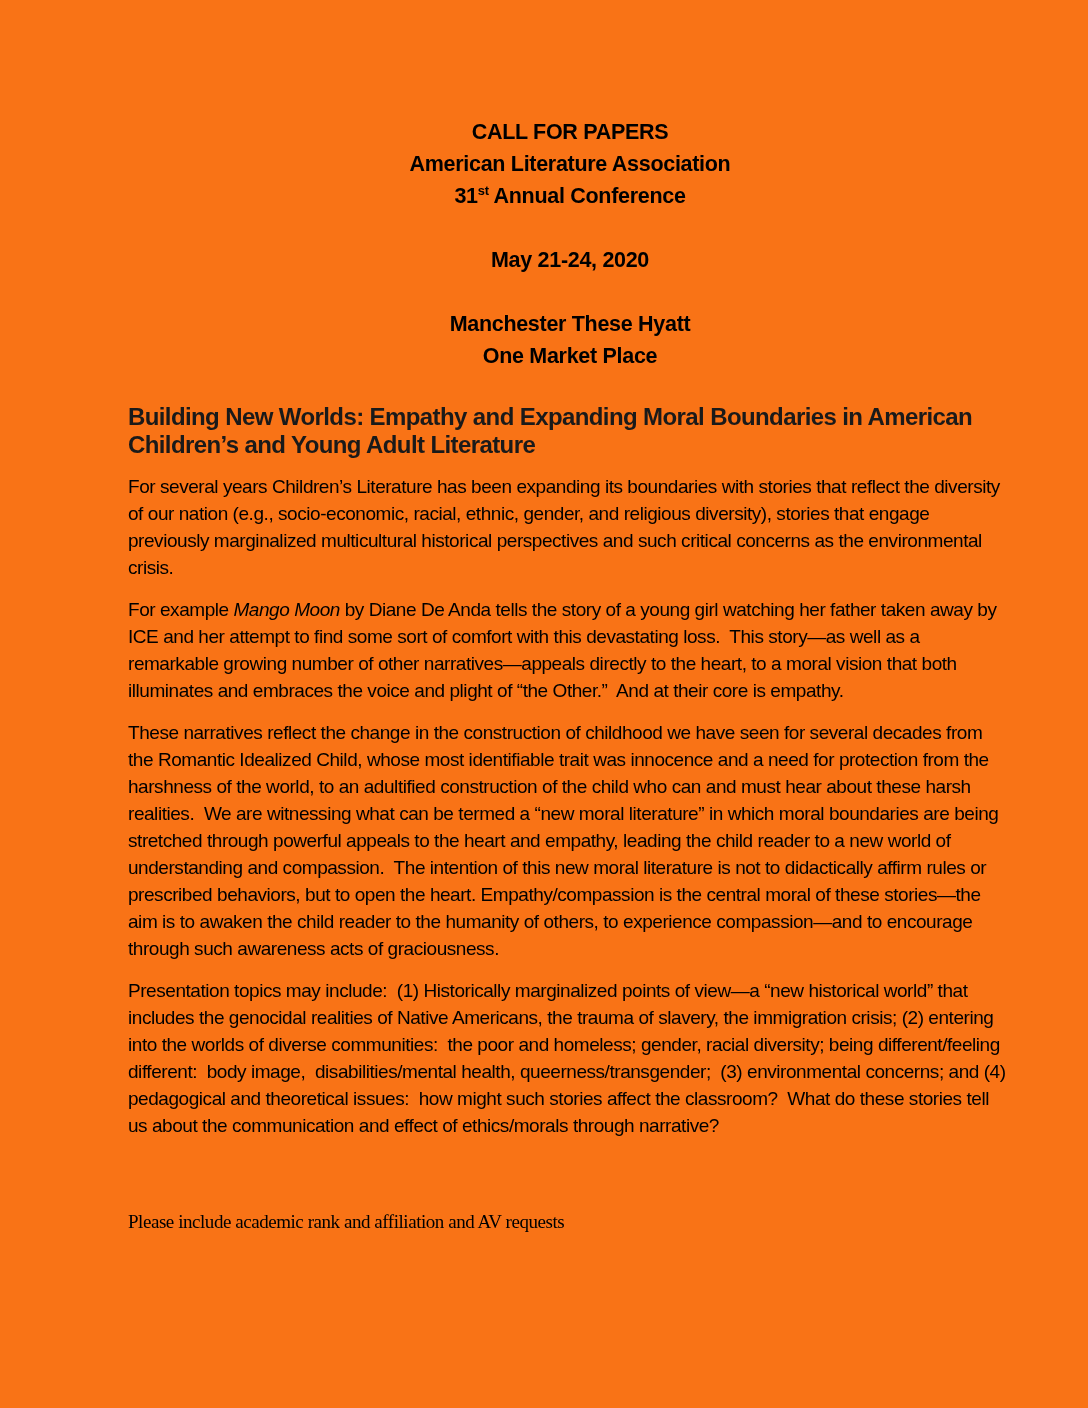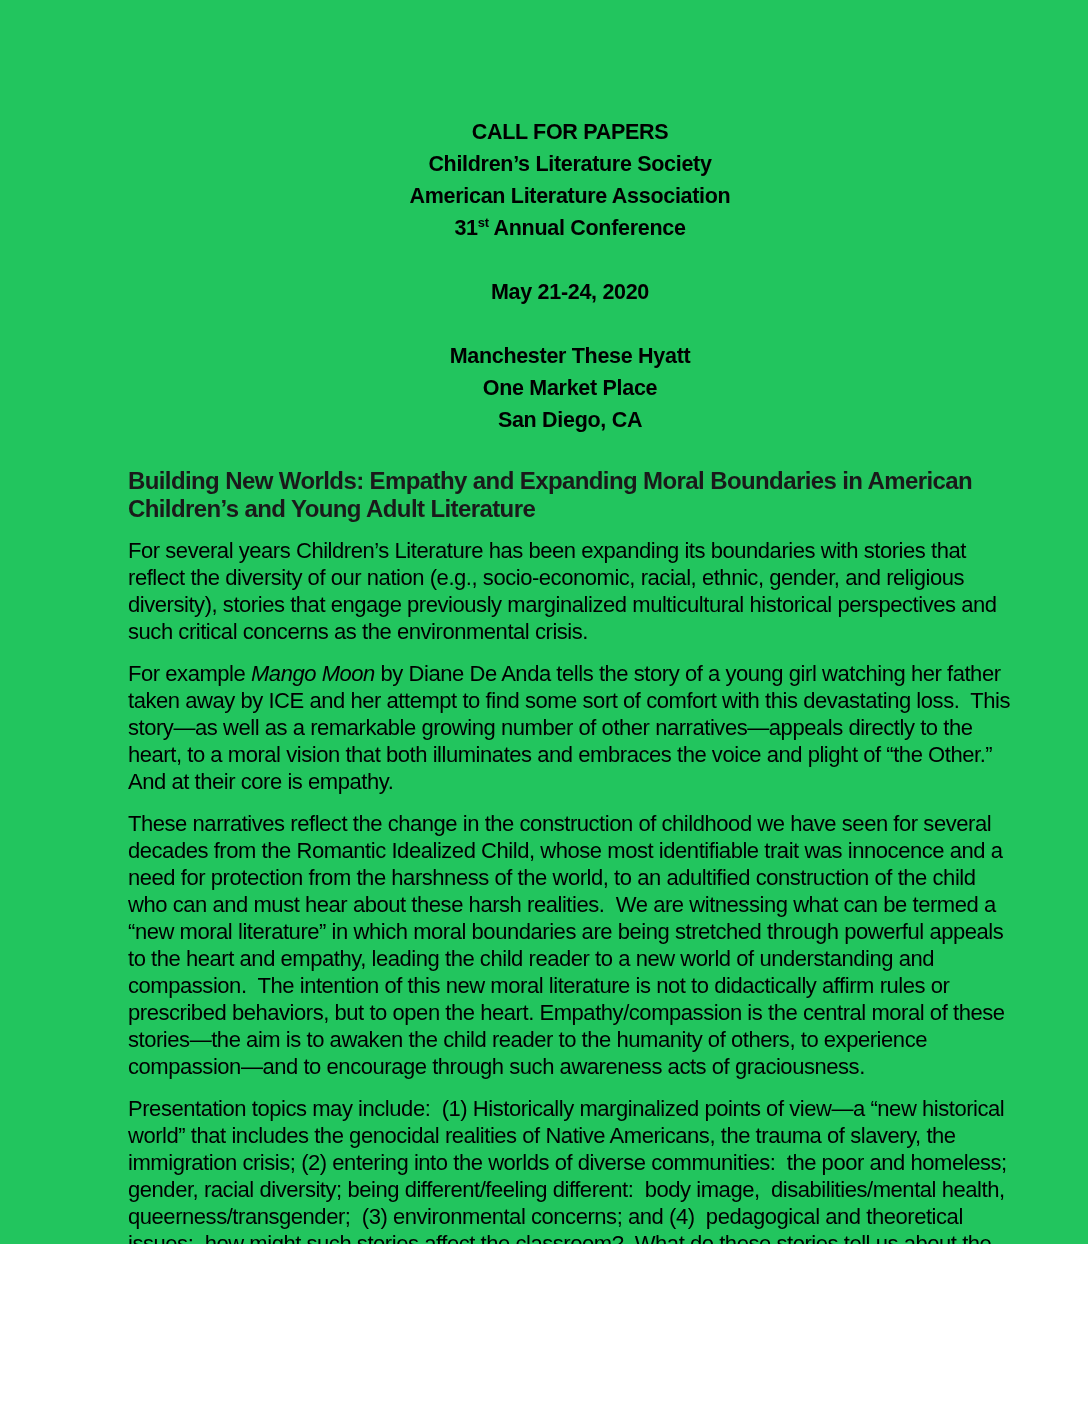--- a/index.html
+++ b/index.html
@@ -3,22 +3,22 @@
 <meta charset="utf-8">
 <style>
   html, body {
     margin: 0;
     padding: 0;
     background: #ffffff;
   }
   .page {
     position: relative;
     width: 1088px;
-    height: 1244px;
-    background: #22c55e;
+    height: 1408px;
+    background: #f97316;
     overflow: hidden;
     box-sizing: border-box;
     padding: 116px 76px 0 128px;
     font-family: "Liberation Sans", "DejaVu Sans", sans-serif;
     color: #000000;
   }
   
   .doc-header {
     text-align: center;
     font-weight: bold;
@@ -39,43 +39,41 @@
     font-size: 24px;
     font-weight: bold;
     line-height: 28px;
     letter-spacing: -0.6px;
     color: #1a1a1a;
     white-space: pre-wrap;
   }
   
   .body {
     margin: 12px 0 15px 0;
-    font-size: 22px;
+    font-size: 19px;
     line-height: 27px;
     letter-spacing: -0.45px;
     white-space: pre-wrap;
   }
   .book-title { font-style: italic; }
   .contact { margin-bottom: 0; }
   .contact p { margin: 0; font-family: Liberation Serif, serif; }
 </style>
 </head>
 <body>
 
 <div class="page">
 
   <div class="doc-header">
     <p>CALL FOR PAPERS</p>
-    <p>Children’s Literature Society</p>
     <p>American Literature Association</p>
     <p><span>31</span><sup class="ord">st</sup><span> Annual Conference</span></p>
     <p class="gap-above">May 21-24, 2020</p>
     <p class="gap-above">Manchester These Hyatt</p>
     <p>One Market Place</p>
-    <p>San Diego, CA</p>
   </div>
 
   <h2 class="theme">Building New Worlds: Empathy and Expanding Moral Boundaries in American Children’s and Young Adult Literature</h2>
 
   <p class="body">For several years Children’s Literature has been expanding its boundaries with stories that reflect the diversity of our nation (e.g., socio-economic, racial, ethnic, gender, and religious diversity), stories that engage previously marginalized multicultural historical perspectives and such critical concerns as the environmental crisis.</p>
 
   <p class="body"><span>For example </span><em class="book-title">Mango Moon</em><span> by Diane De Anda tells the story of a young girl watching her father taken away by ICE and her attempt to find some sort of comfort with this devastating loss.  This story—as well as a remarkable growing number of other narratives—appeals directly to the heart, to a moral vision that both illuminates and embraces the voice and plight of “the Other.”  And at their core is empathy.</span></p>
 
   <p class="body">These narratives reflect the change in the construction of childhood we have seen for several decades from the Romantic Idealized Child, whose most identifiable trait was innocence and a need for protection from the harshness of the world, to an adultified construction of the child who can and must hear about these harsh realities.  We are witnessing what can be termed a “new moral literature” in which moral boundaries are being stretched through powerful appeals to the heart and empathy, leading the child reader to a new world of understanding and compassion.  The intention of this new moral literature is not to didactically affirm rules or prescribed behaviors, but to open the heart. Empathy/compassion is the central moral of these stories—the aim is to awaken the child reader to the humanity of others, to experience compassion—and to encourage through such awareness acts of graciousness.</p>
 

